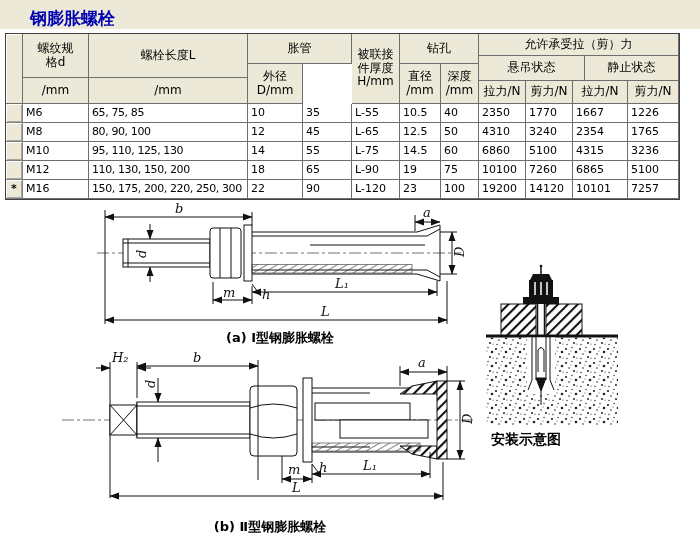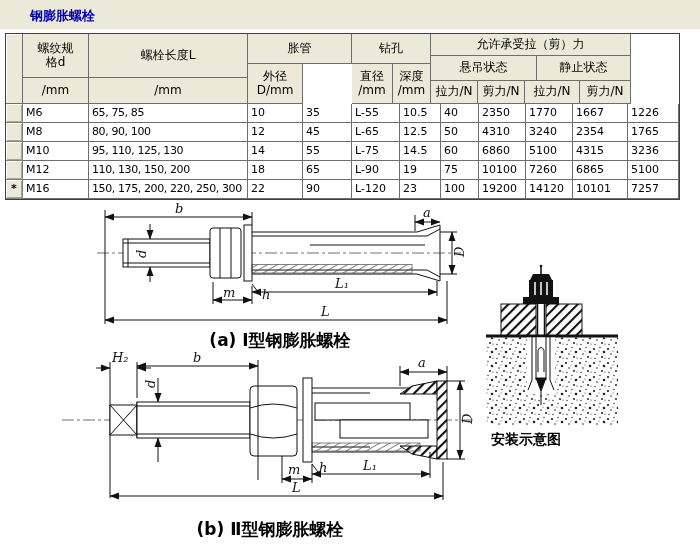--- a/index.html
+++ b/index.html
@@ -9,21 +9,21 @@
     font-family:"DejaVu Sans",sans-serif;
     -webkit-font-smoothing:none;
   }
   
   .titlebar{
     position:absolute;left:0;top:0;width:700px;height:29px;
     background:#ece9d8;
   }
   .page-title{
     position:absolute;left:30px;top:7px;
-    font-size:13px;font-weight:bold;color:#0000b3;
+    font-size:17px;font-weight:bold;color:#0000b3;
   }
   
   .dg{
     position:absolute;left:5px;top:33px;
     border:1px solid #404040;background:#fff;
     width:675px;box-sizing:border-box;
   }
   .dg *{box-sizing:border-box;}
   .dg-header{display:flex;}
   .hcell{
@@ -57,21 +57,21 @@
   .dg-cell{
     flex:none;background:#fff;color:#000;
     border-right:1px solid #6e6e6e;border-bottom:1px solid #6e6e6e;
     font-size:11px;line-height:16px;padding:1px 1px 0 3px;
     white-space:nowrap;overflow:hidden;
   }
   .dg-cell.tight{letter-spacing:-0.4px;}
   
   .drawing{position:absolute;}
   .cap{
-    position:absolute;font-size:17px;font-weight:bold;color:#000;
+    position:absolute;font-size:13px;font-weight:bold;color:#000;
     text-align:center;white-space:nowrap;
   }
   svg text.dim{font:italic 13px "DejaVu Serif",serif;fill:#111;}
   svg .ln{stroke:#111;stroke-width:1;fill:none;}
   svg .thin{stroke:#333;stroke-width:.7;fill:none;}
 </style>
 </head>
 <body>
 
 <svg width="0" height="0" style="position:absolute" aria-hidden="true">
@@ -120,20 +120,23 @@
     </div>
 
     <div class="hgroup wg-tube">
       <div class="hcell hg1" style="width:104px">胀管</div>
       <div class="hrow">
         <div class="hcell w2 hg2">外径
 D/mm</div>
       </div>
     </div>
 
+    <div class="hcell w4 htall">被联接
+件厚度
+H/mm</div>
 
     <div class="hgroup wg-drill">
       <div class="hcell hg1" style="width:79px">钻孔</div>
       <div class="hrow">
         <div class="hcell w5 hg2">直径
 /mm</div>
         <div class="hcell w6 hg2">深度
 /mm</div>
       </div>
     </div>

